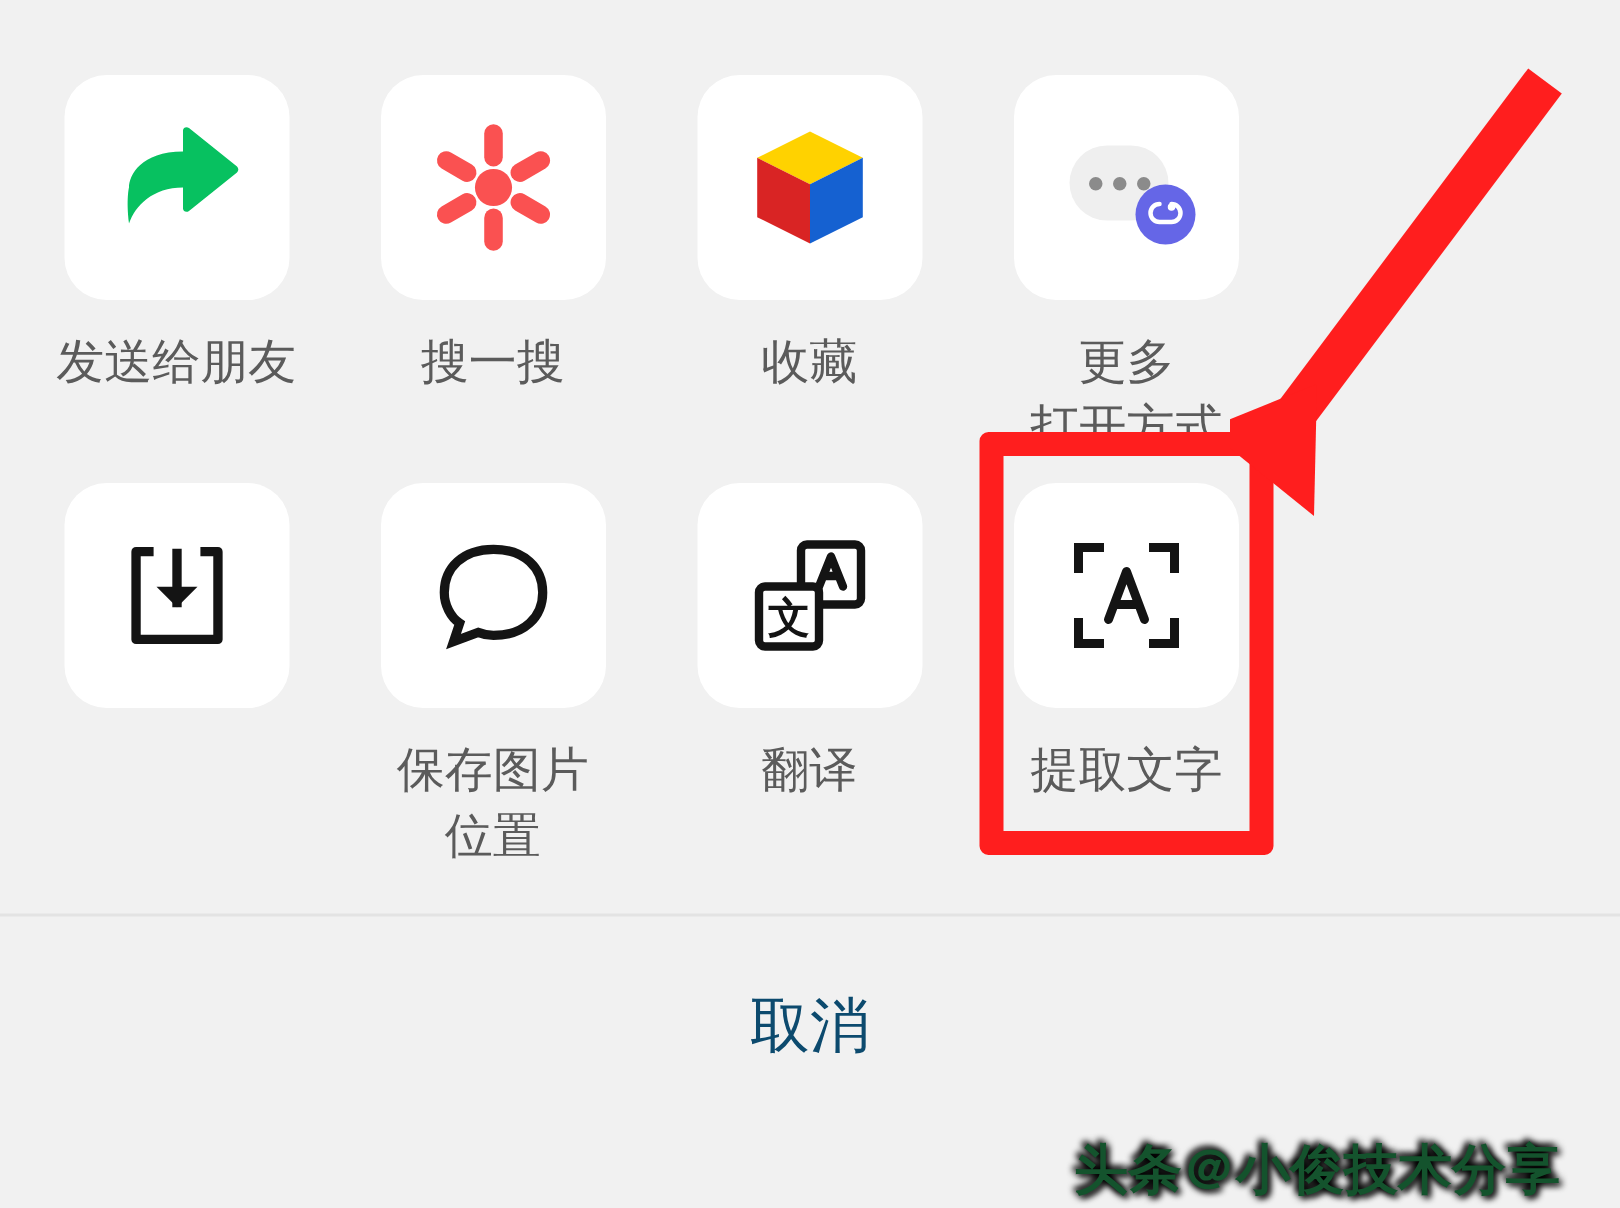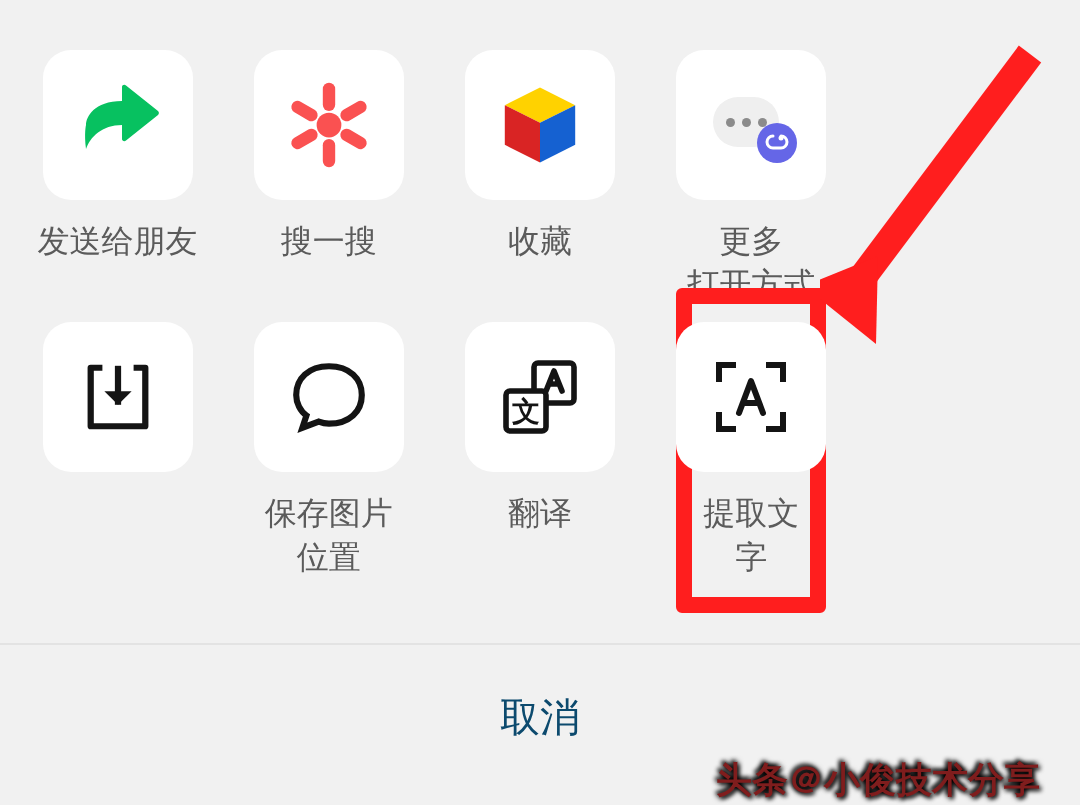--- a/index.html
+++ b/index.html
@@ -57,21 +57,21 @@
       justify-content: center;
       font-size: 40px;
       color: #0c4a6e;
       font-weight: 400;
     }
     
     .cell.highlight .tile-wrap {
       border: 16px solid #ff1e1e;
       border-radius: 6px;
       padding: 18px 6px;
-      width: 150px;
+      width: 196px;
       display: flex;
       flex-direction: column;
       align-items: center;
       margin-top: -34px;
     }
     .cell.highlight .label {
       margin-top: 20px;
     }
     
     .arrow-anno {
@@ -79,21 +79,21 @@
       top: 44px;
       left: 820px;
       pointer-events: none;
     }
     .watermark {
       position: absolute;
       right: 40px;
       bottom: 0px;
       font-size: 36px;
       font-weight: 600;
-      color: #7f1d1d;
+      color: #14532d;
       text-shadow: 0 0 6px #000, 2px 2px 4px #000, -2px -2px 4px #000;
       font-family: "Microsoft YaHei", sans-serif;
     }
     svg { display: block; }
     .hidden-spacer { visibility: hidden; }
   </style>
 </head>
 <body>
 
 <div class="sheet">

